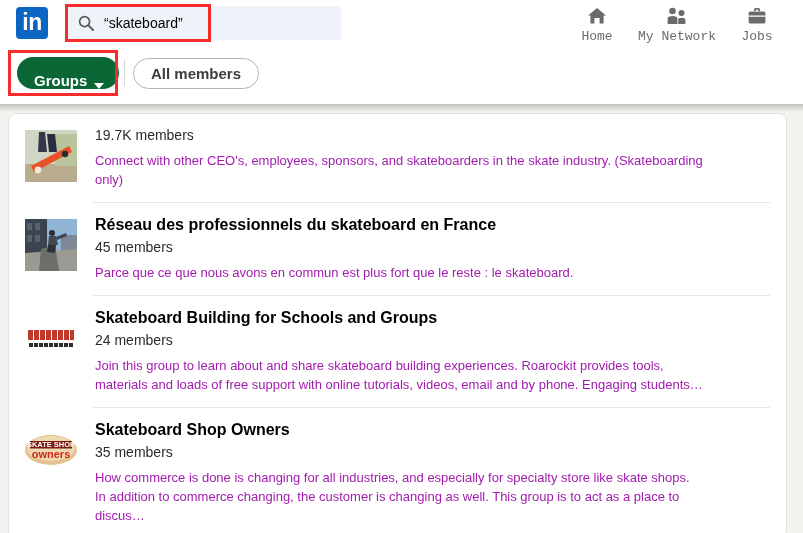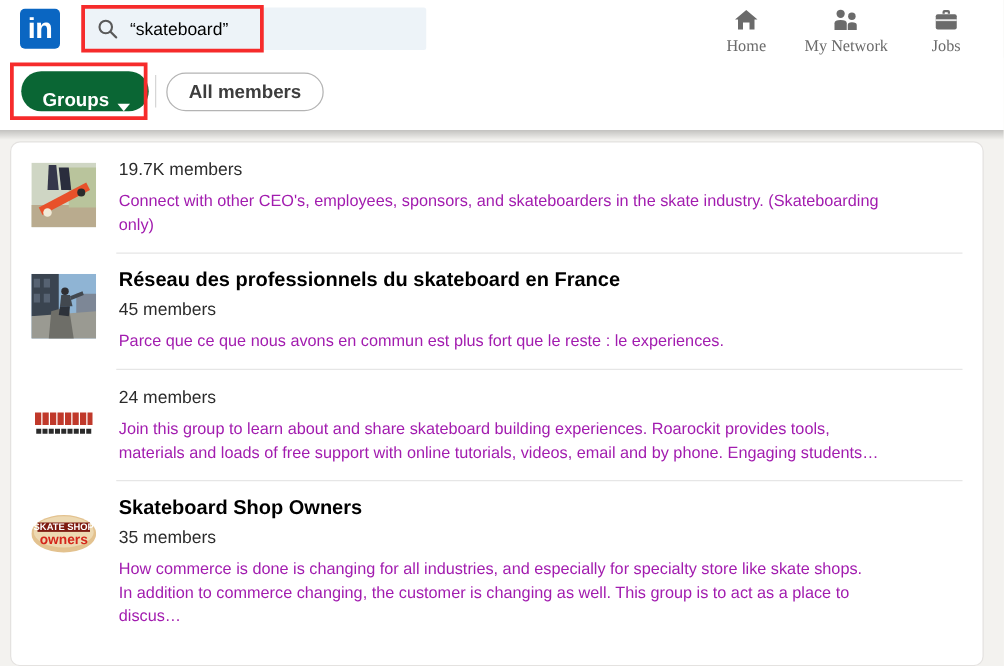--- a/index.html
+++ b/index.html
@@ -72,21 +72,21 @@
     width: 80px;
     display: flex; flex-direction: column;
     align-items: center; justify-content: flex-start;
     text-decoration: none;
     padding-top: 3px;
   }
   .nav-icon { height: 22px; display: flex; align-items: center; justify-content: center; }
   .nav-label {
     margin-top: 2px;
     font-size: 13px; color: #6b6b6b;
-    font-family: Liberation Serif, serif;
+    font-family: Liberation Mono, monospace;
     white-space: nowrap;
   }
 
   
   .filterbar {
     position: relative;
     height: 58px;
     background: #ffffff;
   }
   .groups-btn {
@@ -291,21 +291,21 @@
         <path d="M16 30 L30 26 L34 52 L14 52 Z" fill="#6e6e68"></path>
         <circle cx="27" cy="14" r="3" fill="#2f2f33"></circle>
         <path d="M24 17 L31 17 L33 26 L23 26 Z" fill="#42484f"></path>
         <path d="M31 18 L41 14 L42 17 L32 21 Z" fill="#42484f"></path>
         <path d="M23 26 L31 26 L30 34 L22 33 Z" fill="#2d323a"></path>
       </svg>
     </div>
     <div class="rbody">
       <div class="rtitle">Réseau des professionnels du skateboard en France</div>
       <div class="rmembers">45 members</div>
-      <div class="rdesc">Parce que ce que nous avons en commun est plus fort que le reste : le experiences.</div>
+      <div class="rdesc">Parce que ce que nous avons en commun est plus fort que le reste : le skateboard.</div>
     </div>
   </div>
   <div class="rule"></div>
 
   <div class="result">
     <div class="thumb">
       <svg width="52" height="52" viewBox="0 0 52 52">
         <rect width="52" height="52" fill="#ffffff"></rect>
         <g fill="#c0392b">
           <rect x="3" y="18" width="5" height="10"></rect>
@@ -324,20 +324,21 @@
           <rect x="19" y="31" width="4" height="4"></rect>
           <rect x="24" y="31" width="4" height="4"></rect>
           <rect x="29" y="31" width="4" height="4"></rect>
           <rect x="34" y="31" width="4" height="4"></rect>
           <rect x="39" y="31" width="4" height="4"></rect>
           <rect x="44" y="31" width="4" height="4"></rect>
         </g>
       </svg>
     </div>
     <div class="rbody">
+      <div class="rtitle">Skateboard Building for Schools and Groups</div>
       <div class="rmembers">24 members</div>
       <div class="rdesc">Join this group to learn about and share skateboard building experiences. Roarockit provides tools, materials and loads of free support with online tutorials, videos, email and by phone. Engaging students…</div>
     </div>
   </div>
   <div class="rule"></div>
 
   <div class="result">
     <div class="thumb">
       <svg width="52" height="52" viewBox="0 0 52 52">
         <rect width="52" height="52" fill="#ffffff"></rect>

